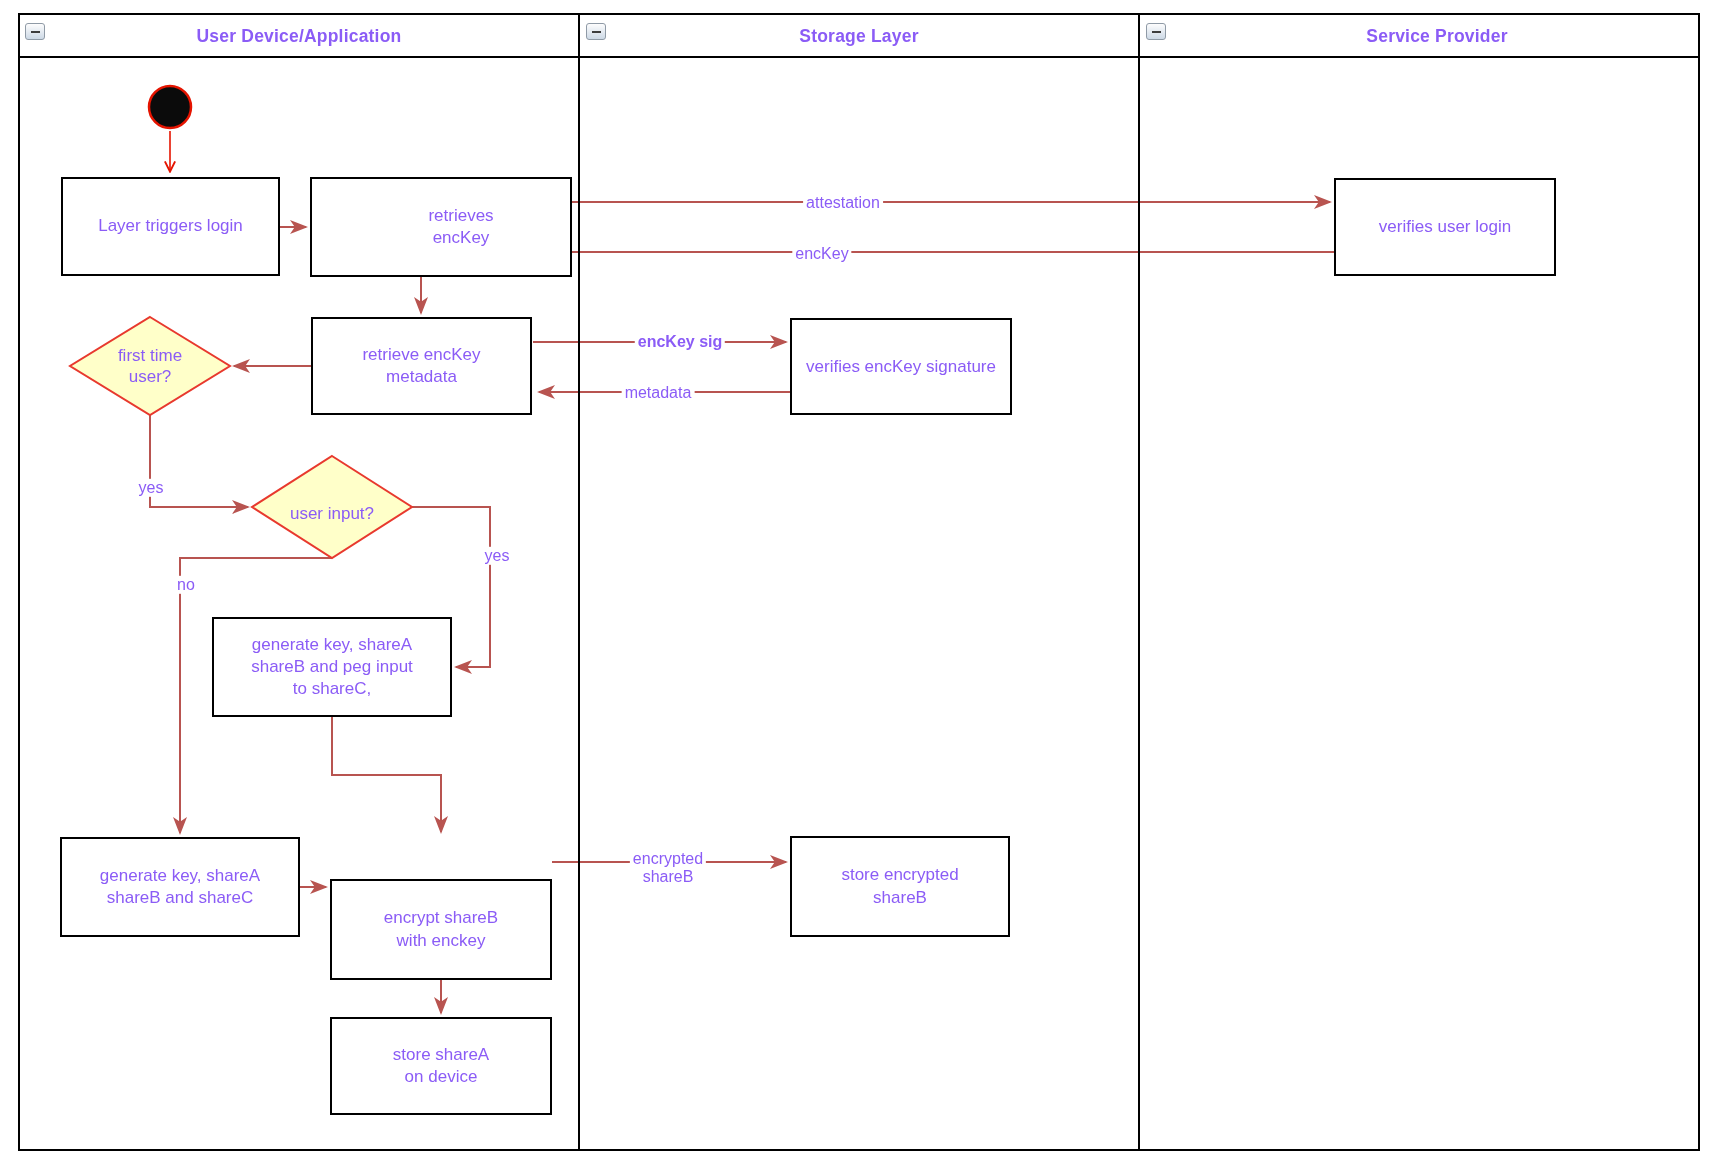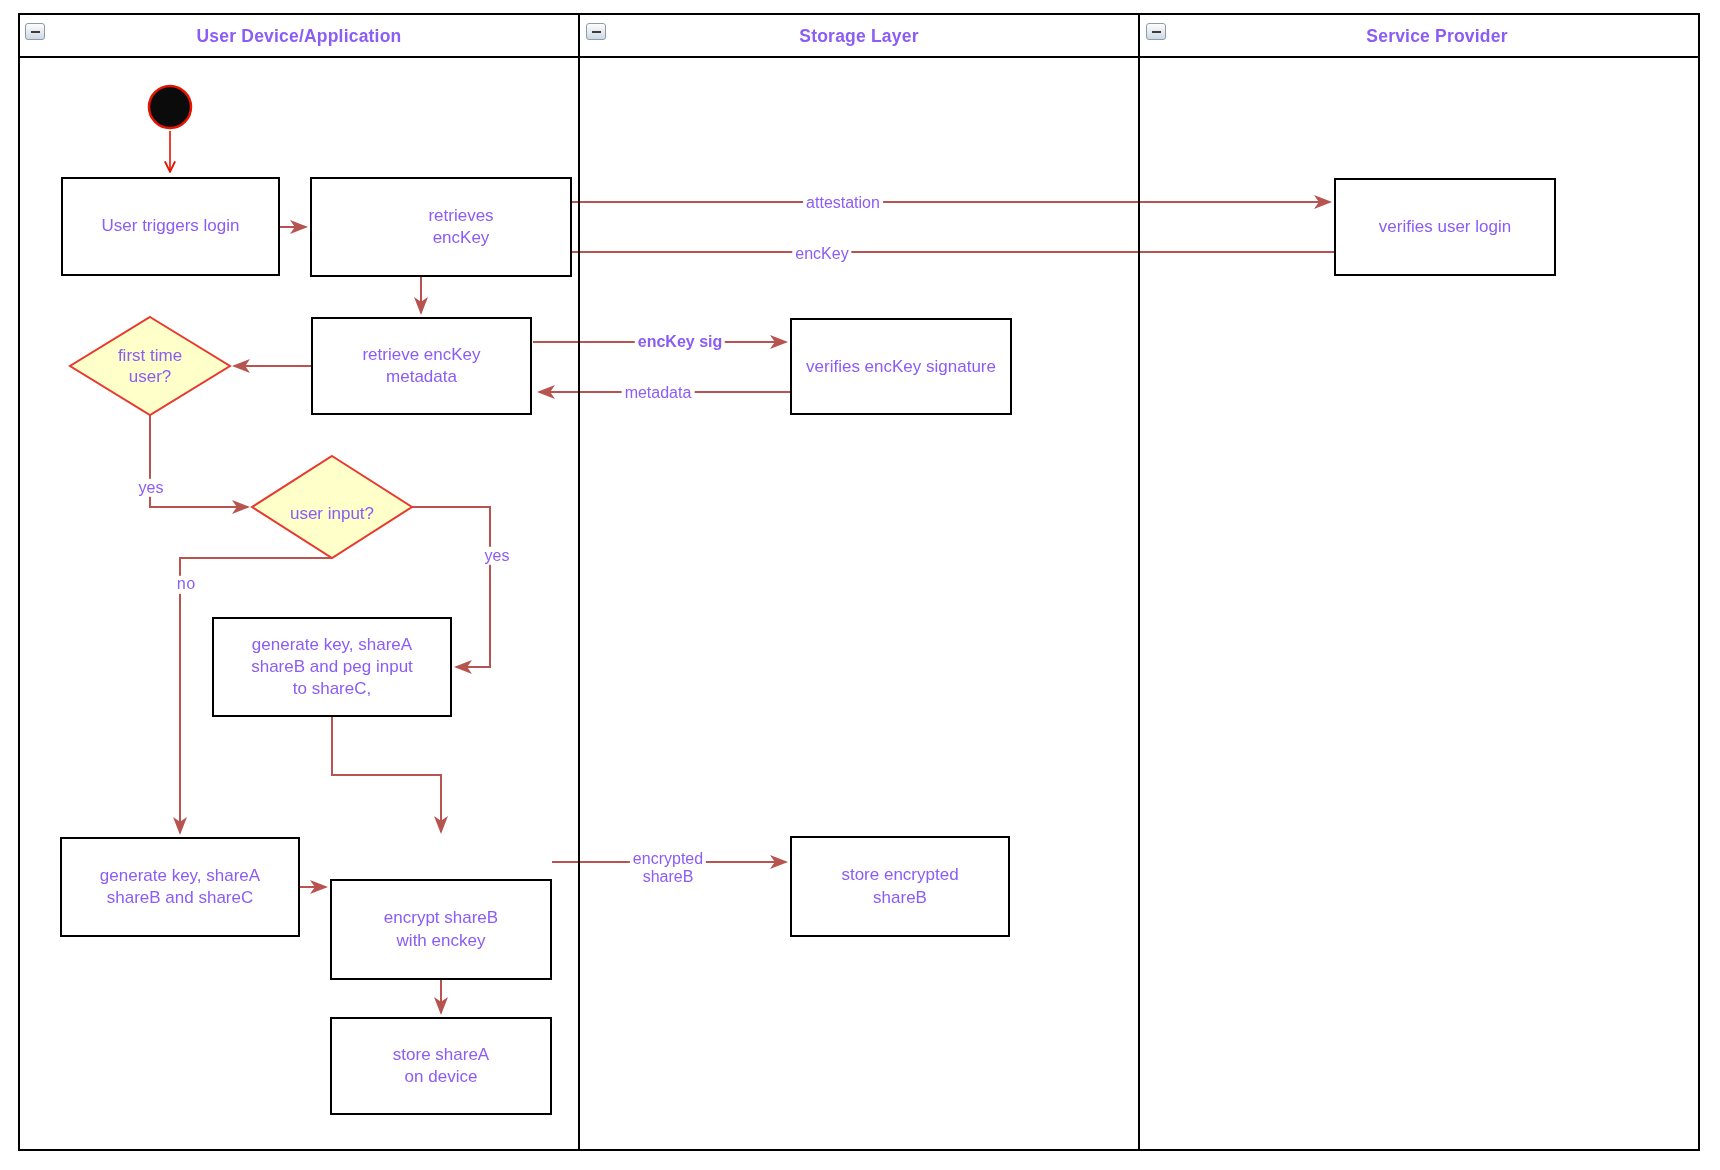--- a/index.html
+++ b/index.html
@@ -75,21 +75,21 @@
       <span class="bar"></span>
     </div>
   <div class="collapse-btn" style="left:586px;top:23px;">
       <span class="bar"></span>
     </div>
   <div class="collapse-btn" style="left:1146px;top:23px;">
       <span class="bar"></span>
     </div>
 
   <div class="node" style="left:61px;top:177px;width:215px;height:95px;">
-    <span class="lbl">User triggers login</span>
+    <span class="lbl">Layer triggers login</span>
   </div>
 
   <div class="node" style="left:310px;top:177px;width:218px;height:96px;padding-left:40px;">
     <span class="lbl">retrieves
 encKey</span>
   </div>
 
   <div class="node" style="left:311px;top:317px;width:217px;height:94px;">
     <span class="lbl">retrieve encKey
 metadata</span>
@@ -132,17 +132,17 @@
   <div class="diamond-lbl" style="left:150px;top:366px;">first time
 user?</div>
   <div class="diamond-lbl" style="left:332px;top:507px;margin-top:7px;">user input?</div>
 
   <div class="edge-lbl" style="left:843px;top:203px;">attestation</div>
   <div class="edge-lbl" style="left:822px;top:254px;">encKey</div>
   <div class="edge-lbl" style="left:680px;top:342px;font-weight:bold;">encKey sig</div>
   <div class="edge-lbl" style="left:658px;top:393px;">metadata</div>
   <div class="edge-lbl" style="left:151px;top:488px;">yes</div>
   <div class="edge-lbl" style="left:497px;top:556px;">yes</div>
-  <div class="edge-lbl" style="left:186px;top:585px;font-family:Liberation Mono, monospace;">no</div>
+  <div class="edge-lbl" style="left:186px;top:585px;">no</div>
   <div class="edge-lbl" style="left:668px;top:868px;">encrypted
 shareB</div>
 
 </div>
 
 </body></html>

